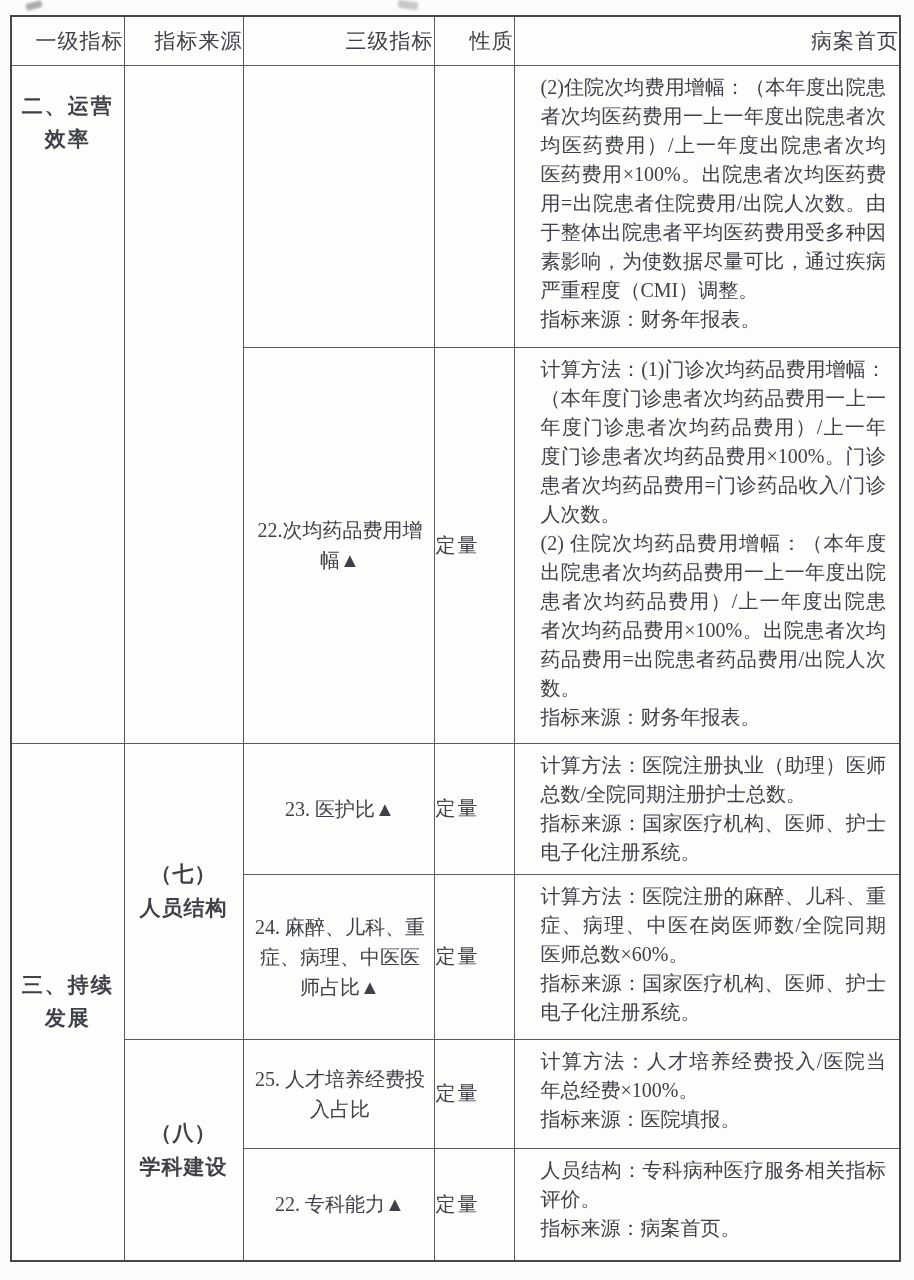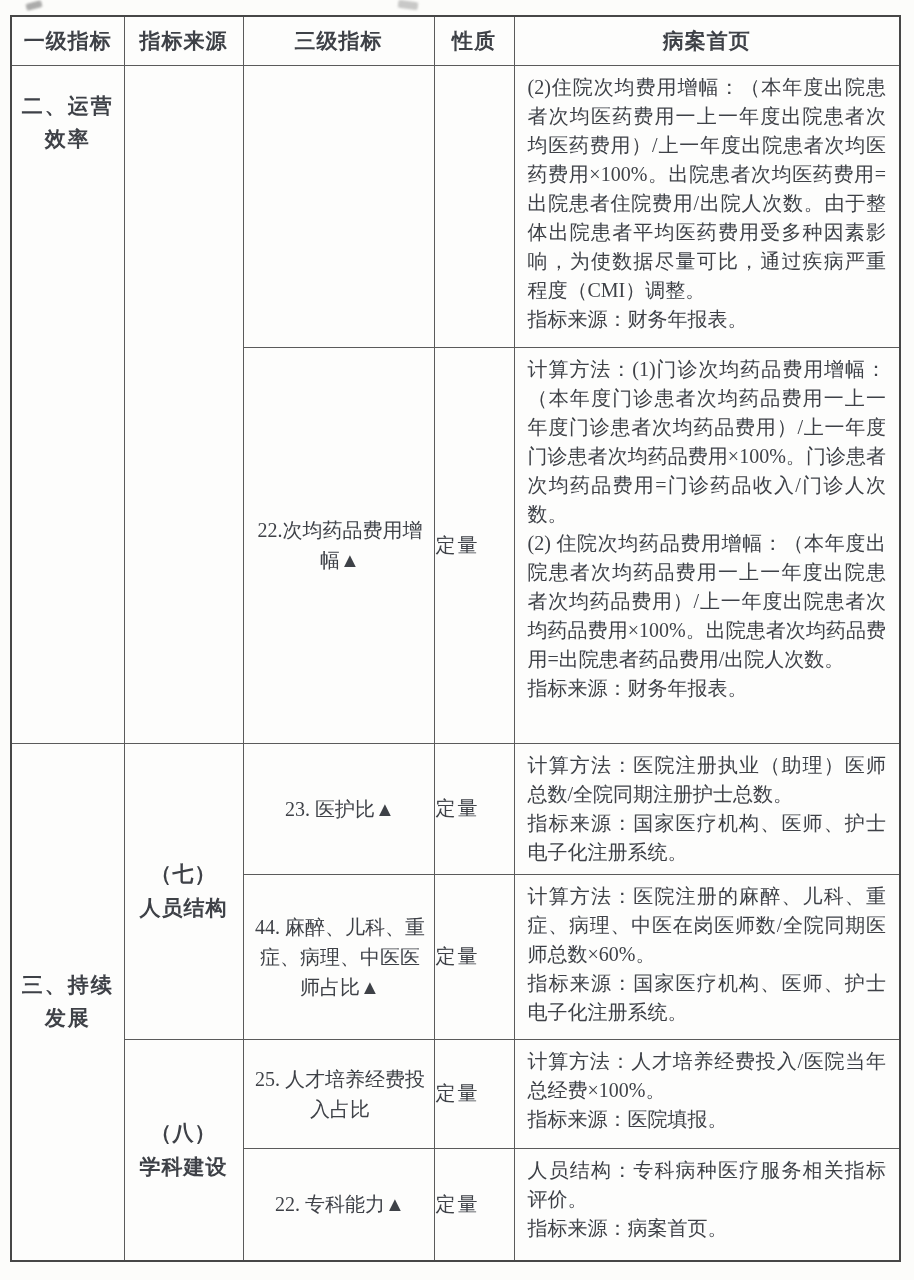--- a/index.html
+++ b/index.html
@@ -20,22 +20,22 @@
     background:#fdfdfc;
   }
   table.indicator-table td,
   table.indicator-table th{
     border:1.6px solid #5b5b5b;
     box-sizing:border-box;
     overflow:hidden;
   }
   table.indicator-table{border:2px solid #474747;}
   th{
-    font-size:21px;font-weight:bold;
-    text-align:center;vertical-align:middle;
+    font-size:21px;font-weight:normal;
+    text-align:right;vertical-align:middle;
     letter-spacing:1px;
     padding:0;
   }
   tr.hdr{height:49px;}
   tr.r1{height:282px;}
   tr.r2{height:396px;}
   tr.r3{height:131px;}
   tr.r4{height:165px;}
   tr.r5{height:109px;}
   tr.r6{height:113px;}
@@ -66,21 +66,21 @@
   }
   td.nat{
     font-size:20px;
     text-align:left;vertical-align:middle;
     letter-spacing:2px;
   }
   td.desc{
     font-size:20px;
     text-align:justify;
     vertical-align:top;
-    padding:7px 13px 4px 13px;
+    padding:7px 13px 4px 26px;
     line-height:29px;
     white-space:pre-line;
   }
   
   .smudge{position:absolute;background:#6a6a6a;opacity:.55;border-radius:2px;filter:blur(1px);}
   .smudge.a{left:26px;top:2px;width:16px;height:7px;transform:rotate(-15deg);}
   .smudge.b{left:398px;top:1px;width:20px;height:8px;transform:rotate(8deg);opacity:.35;}
 </style>
 </head>
 <body>
@@ -127,21 +127,21 @@
         <td class="lv1 vmid" rowspan="4">三、持续
 发展</td>
         <td class="lv2" rowspan="2">（七）
 人员结构</td>
         <td class="lv3">23. 医护比▲</td>
         <td class="nat">定量</td>
         <td class="desc">计算方法：医院注册执业（助理）医师总数/全院同期注册护士总数。
 指标来源：国家医疗机构、医师、护士电子化注册系统。</td>
       </tr>
       <tr class="r4">
-        <td class="lv3">44. 麻醉、儿科、重症、病理、中医医师占比▲</td>
+        <td class="lv3">24. 麻醉、儿科、重症、病理、中医医师占比▲</td>
         <td class="nat">定量</td>
         <td class="desc">计算方法：医院注册的麻醉、儿科、重症、病理、中医在岗医师数/全院同期医师总数×60%。
 指标来源：国家医疗机构、医师、护士电子化注册系统。</td>
       </tr>
       <tr class="r5">
         <td class="lv2" rowspan="2">（八）
 学科建设</td>
         <td class="lv3">25. 人才培养经费投入占比</td>
         <td class="nat">定量</td>
         <td class="desc">计算方法：人才培养经费投入/医院当年总经费×100%。

